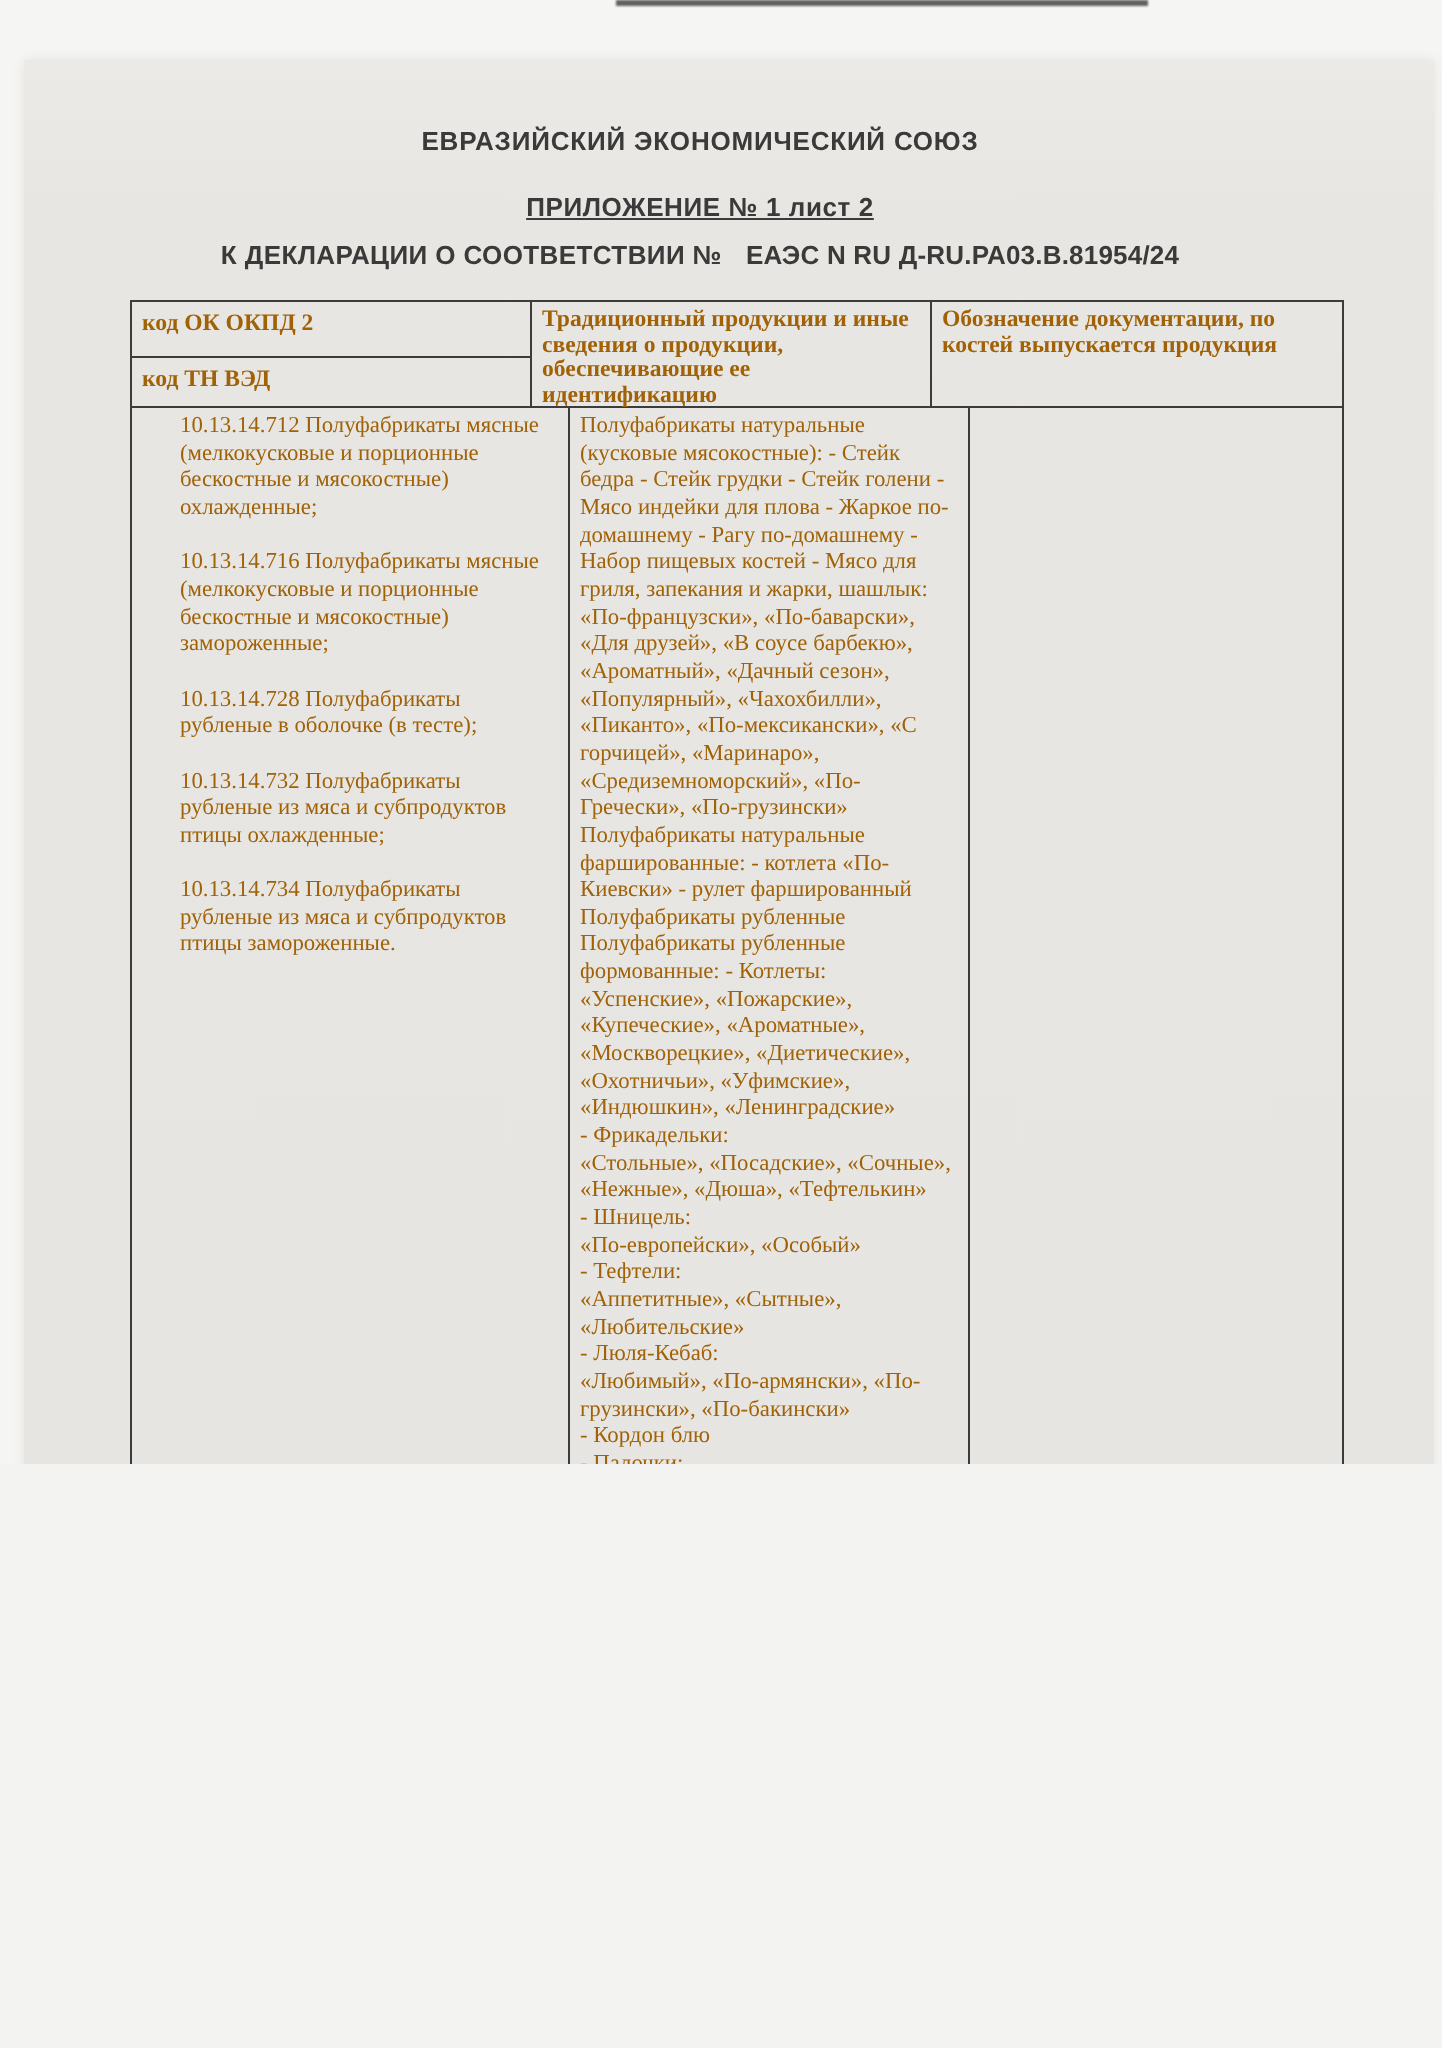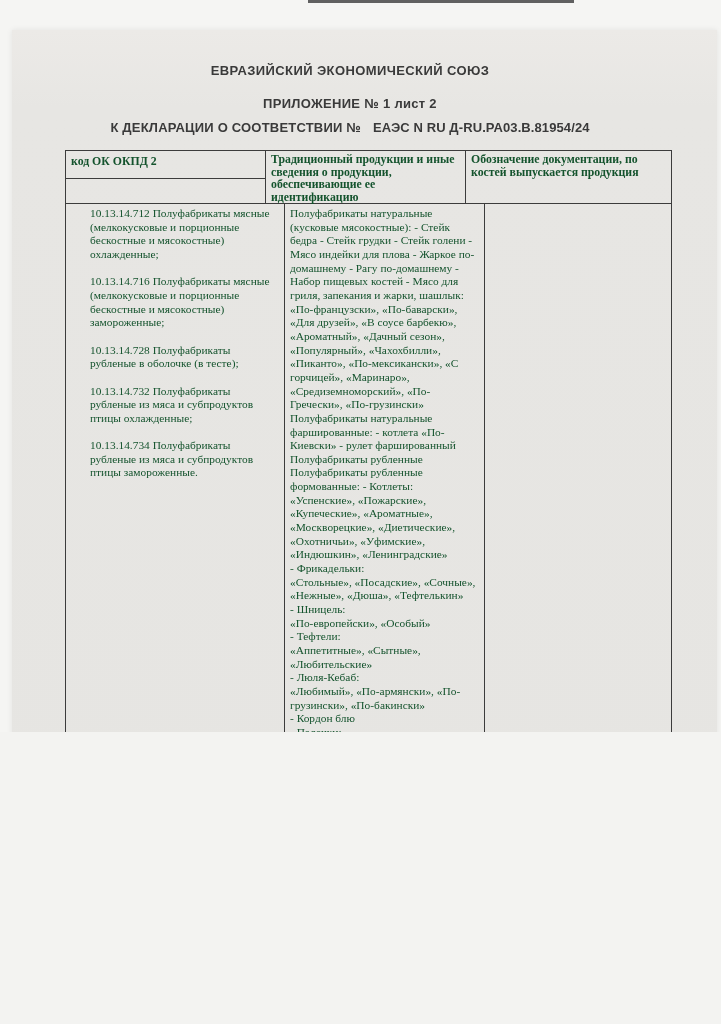--- a/index.html
+++ b/index.html
@@ -8,27 +8,27 @@
 
   .artifact-top { position:absolute; left:308px; top:0; width:266px; height:3px; background:#606060; filter:blur(.4px); }
   .artifact-left { position:absolute; left:2px; top:946px; width:2px; height:70px; background:#4a4a4a; opacity:.65; }
 
   .paper { position:absolute; left:12px; top:30px; width:705px; height:968px;
            background:linear-gradient(180deg,#eceae7 0%,#e7e6e3 8%,#e6e5e2 90%,#e2e1de 100%);
            box-shadow:0 0 6px rgba(0,0,0,.08); }
 
   .doc-header { position:absolute; left:0; top:0; width:700px; text-align:center; color:#3a3a3a; }
   .t-union { position:absolute; left:0; top:63px; width:100%; font-size:13px; font-weight:bold; letter-spacing:.4px; }
-  .t-annex { position:absolute; left:0; top:96px; width:100%; font-size:13px; font-weight:bold; letter-spacing:.3px; }
+  .t-annex { position:absolute; left:0; top:96px; width:100%; font-size:13px; font-weight:bold; letter-spacing:.3px;text-decoration:underline; }
   .t-decl  { position:absolute; left:0; top:120px; width:100%; font-size:13px; font-weight:bold; letter-spacing:.2px; }
   .t-decl .num { font-weight:bold; margin-left:12px; letter-spacing:.1px; }
 
   .tbl { position:absolute; left:65px; top:150px; width:607px; height:811px;
          border:1.4px solid #3c3c3c; box-sizing:border-box;
-         font-family:"Liberation Serif", serif; color:#14532d; }
+         font-family:"Liberation Serif", serif; color:#a16207; }
   .thead { display:flex; height:53px; border-bottom:1.4px solid #3c3c3c; box-sizing:border-box;
            font-weight:bold; font-size:11.8px; line-height:12.7px; }
   .th1 { width:200px; border-right:1.4px solid #3c3c3c; box-sizing:border-box; display:flex; flex-direction:column; }
   .th1-top { height:28px; border-bottom:1.4px solid #3c3c3c; box-sizing:border-box; padding:4px 4px 0 5px; }
   .th1-bot { flex:1; padding:4px 4px 0 5px; }
   .th2 { width:200px; border-right:1.4px solid #3c3c3c; box-sizing:border-box; padding:2px 4px 0 5px; white-space:pre; }
   .th3 { flex:1; padding:2px 4px 0 5px; white-space:pre; }
 
   .tbody { display:flex; height:756px; font-size:11.4px; line-height:13.65px; }
   .tb1 { width:200px; border-right:1.4px solid #3c3c3c; box-sizing:border-box; padding:3px 2px 0 5px; white-space:pre;margin-left:19px; }
@@ -57,20 +57,21 @@
     <div class="t-annex">ПРИЛОЖЕНИЕ № 1 лист 2</div>
     <div class="t-decl">
       <span>К ДЕКЛАРАЦИИ О СООТВЕТСТВИИ №</span><span class="num">ЕАЭС N RU Д-RU.РА03.В.81954/24</span>
     </div>
   </div>
 
   <div class="tbl">
     <div class="thead">
       <div class="th1">
         <div class="th1-top">код ОК ОКПД 2</div>
+        <div class="th1-bot">код ТН ВЭД</div>
       </div>
       <div class="th2">Традиционный продукции и иные
 сведения о продукции,
 обеспечивающие ее
 идентификацию</div>
       <div class="th3">Обозначение документации, по
 костей выпускается продукция</div>
     </div>
     <div class="tbody">
       <div class="tb1">10.13.14.712 Полуфабрикаты мясные

